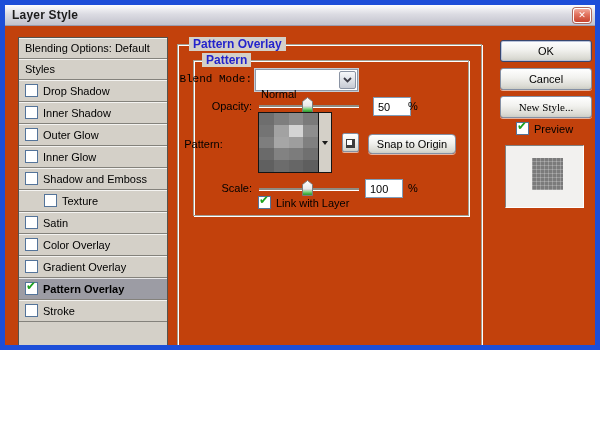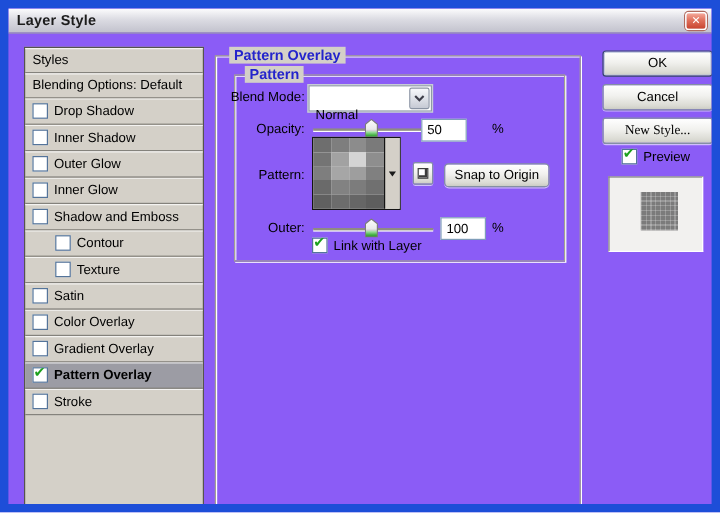--- a/index.html
+++ b/index.html
@@ -1,19 +1,19 @@
 <!DOCTYPE html>
 <html style="--accent-blue: #2424cc; --check-green: #1ca11c; --selected-row: #9c9ca4;"><head>
 <meta charset="utf-8">
 <style>
   html,body{margin:0;padding:0;background:#fff;}
   *{box-sizing:border-box;}
   .dialog{
-    position:relative;width:600px;height:427px;
-    background:#8b5cf6;border:7px solid #1d4ed8;
+    position:relative;width:600px;height:350px;
+    background:#c2410c;border:5px solid #1d4ed8;
     font-family:"Liberation Sans","DejaVu Sans",sans-serif;font-size:11px;color:#000;
     overflow:hidden;
   }
   
   .titlebar{
     position:absolute;left:0;top:0;right:0;height:21px;
     background:linear-gradient(180deg,#fdfdfe 0%,#dcdce3 45%,#c2c2cd 100%);
     border-bottom:1px solid #9b9bad;
     display:flex;align-items:center;padding:0 4px 0 7px;
   }
@@ -144,49 +144,45 @@
 
 <div class="dialog">
 
   <div class="titlebar">
     <span class="title">Layer Style</span>
     <span class="close-btn">✕</span>
   </div>
 
   <div class="sidebar">
     <div class="side-row header">
+      <span>Blending Options: Default</span>
+    </div>
+    <div class="side-row header">
       <span>Styles</span>
     </div>
-    <div class="side-row header">
-      <span>Blending Options: Default</span>
-    </div>
 
     <div class="side-row">
       <span class="cb"></span>
       <span>Drop Shadow</span>
     </div>
     <div class="side-row">
       <span class="cb"></span>
       <span>Inner Shadow</span>
     </div>
     <div class="side-row">
       <span class="cb"></span>
       <span>Outer Glow</span>
     </div>
     <div class="side-row">
       <span class="cb"></span>
       <span>Inner Glow</span>
     </div>
     <div class="side-row">
       <span class="cb"></span>
       <span>Shadow and Emboss</span>
-    </div>
-    <div class="side-row indent">
-      <span class="cb"></span>
-      <span>Contour</span>
     </div>
     <div class="side-row indent">
       <span class="cb"></span>
       <span>Texture</span>
     </div>
     <div class="side-row">
       <span class="cb"></span>
       <span>Satin</span>
     </div>
     <div class="side-row">
@@ -210,41 +206,41 @@
     <div class="side-filler"></div>
   </div>
 
   <div class="groupbox g-outer">
     <span class="legend">Pattern Overlay</span>
     <div class="groupbox g-inner">
       <span class="legend">Pattern</span>
     </div>
   </div>
 
-  <span class="flabel" style="top:68px;">Blend Mode:</span>
+  <span class="flabel" style="top:68px;font-family:Liberation Mono, monospace;">Blend Mode:</span>
   <div class="combo">
     <span class="combo-value">Normal</span>
     <span class="combo-arrow">
       <svg width="9" height="6" viewBox="0 0 9 6">
           <path d="M1 1 L4.5 4.5 L8 1" fill="none" stroke="#3d3d48" stroke-width="1.8"></path>
         </svg>
     </span>
   </div>
 
   <span class="flabel" style="top:95px;">Opacity:</span>
   <div class="track" style="left:254px;top:100px;"></div>
   <div class="thumb" style="left:297px;top:92px;">
     <svg width="11" height="16" viewBox="0 0 11 16">
         <path d="M5.5 .5 L10.5 4.5 L10.5 15.5 L.5 15.5 L.5 4.5 Z" fill="url(#thumbGrad)" stroke="#7c7c7c"></path>
       </svg>
   </div>
-  <input class="txtbox" style="left: 344px; top: 92px;" value="50">
+  <input class="txtbox" style="left: 368px; top: 92px;" value="50">
   <span class="unit" style="left:403px;top:95px;">%</span>
 
-  <span class="flabel" style="top:133px;">Pattern:</span>
+  <span class="flabel" style="top:133px;text-align:center;">Pattern:</span>
   <div class="pattern-widget">
     <div class="pattern-grid">
         <div style="background: rgb(110, 110, 110);"></div>
         <div style="background: rgb(126, 126, 126);"></div>
         <div style="background: rgb(140, 140, 140);"></div>
         <div style="background: rgb(122, 122, 122);"></div>
         <div style="background: rgb(116, 116, 116);"></div>
         <div style="background: rgb(162, 162, 162);"></div>
         <div style="background: rgb(212, 212, 212);"></div>
         <div style="background: rgb(142, 142, 142);"></div>
@@ -261,21 +257,21 @@
         <div style="background: rgb(102, 102, 102);"></div>
         <div style="background: rgb(94, 94, 94);"></div>
       </div>
     <div class="pattern-arrow">
         <span class="tri-down"></span>
       </div>
   </div>
   <button class="xp-btn btn-mini"><span class="new-doc-glyph"></span></button>
   <button class="xp-btn btn-snap">Snap to Origin</button>
 
-  <span class="flabel" style="top:177px;">Outer:</span>
+  <span class="flabel" style="top:177px;">Scale:</span>
   <div class="track" style="left:254px;top:183px;"></div>
   <div class="thumb" style="left:297px;top:175px;">
     <svg width="11" height="16" viewBox="0 0 11 16">
         <path d="M5.5 .5 L10.5 4.5 L10.5 15.5 L.5 15.5 L.5 4.5 Z" fill="url(#thumbGrad)" stroke="#7c7c7c"></path>
       </svg>
   </div>
   <input class="txtbox" style="left: 360px; top: 174px;" value="100">
   <span class="unit" style="left:403px;top:177px;">%</span>
 
   <span class="cb abs checked" style="left:253px;top:191px;">

